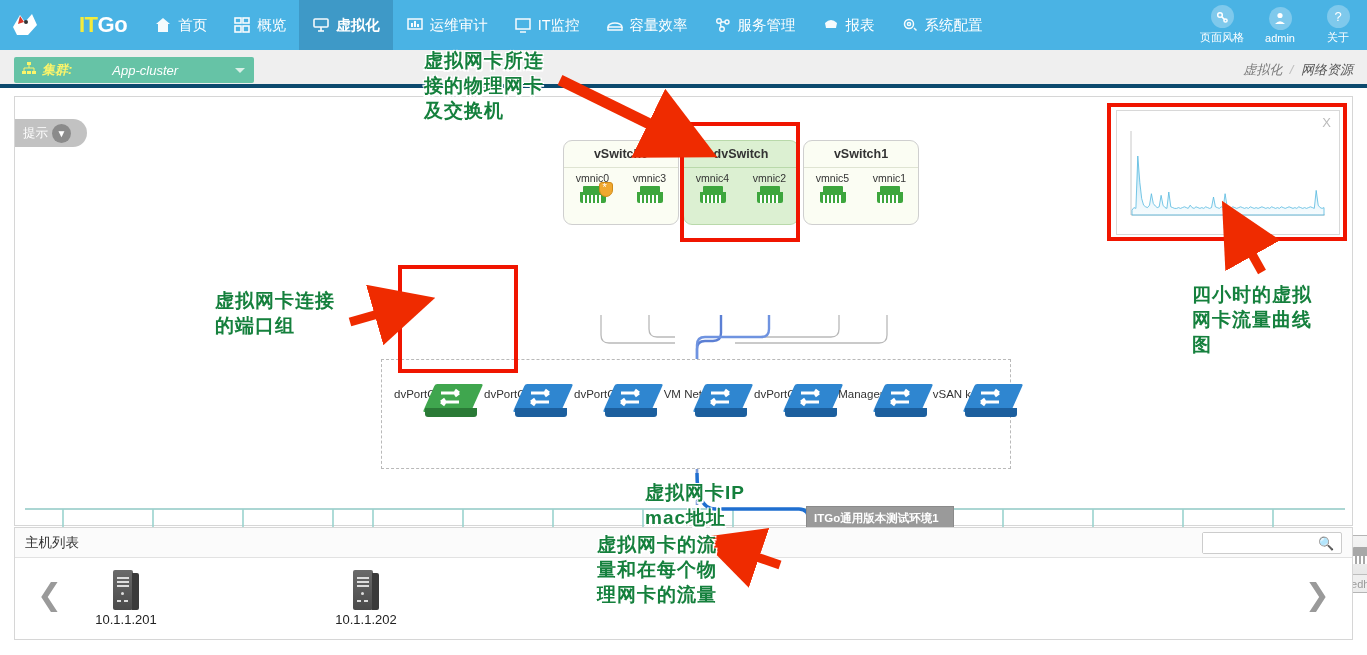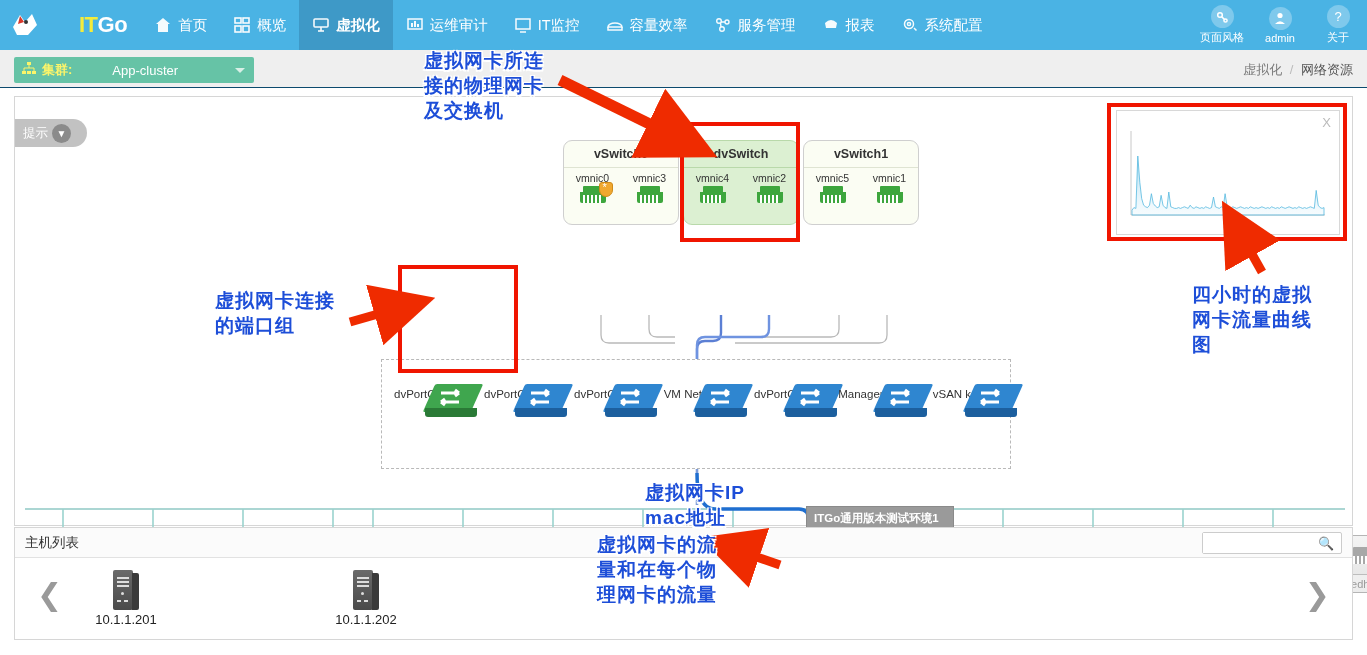--- a/index.html
+++ b/index.html
@@ -29,21 +29,21 @@
     width:58px; height:50px; display:flex; flex-direction:column;
     align-items:center; justify-content:center; color:#fff; cursor:pointer; gap:2px;
   }
   .circ{ width:23px;height:23px;border-radius:50%;background:#7fc9ec;
          display:flex;align-items:center;justify-content:center;font-size:13px;color:#fff;}
   .rightlabel{ font-size:11px; }
 
   
   #clusterbar{
     position:absolute; left:0; top:50px; width:1367px; height:38px;
-    background:#efefef; border-bottom:1px solid #0c4a6e;
+    background:#efefef; border-bottom:4px solid #0c4a6e;font-style:italic;
   }
   #clusterchip{
     position:absolute; left:14px; top:7px; width:240px; height:26px;
     background:#66c3a6; border-radius:2px; display:flex; align-items:center;
     padding:0 8px; color:#fff; font-size:13px; cursor:pointer;
   }
   #clusterchip .lbl{ color:#fbf46a; font-weight:bold; margin-right:8px; }
   #clusterchip .val{ color:#fff;margin-left:32px; }
   #clusterchip .caret{
     position:absolute; right:9px; top:11px;
@@ -176,21 +176,21 @@
     position:absolute; left:806px; top:506px; width:148px; height:114px;
     background:#9a9a9a; color:#fff; font-size:11px; padding:4px 7px;
     border:1px solid #8a8a8a;
   }
   #tooltip .ttl{ font-weight:bold; font-size:11.5px; margin-bottom:3px; }
   #tooltip .ln{ line-height:15px; }
   #tooltip .div{ border-top:1px dotted #cfcfcf; margin:4px 0 3px; }
 
   
   .anno{
-    position:absolute; color:#1d4ed8; font-weight:bold; font-size:19px;
+    position:absolute; color:#15803d; font-weight:bold; font-size:19px;
     line-height:25px; letter-spacing:1px;
     text-shadow:1.5px 1.5px 0 #fff,-1.5px 1.5px 0 #fff,1.5px -1.5px 0 #fff,-1.5px -1.5px 0 #fff;
   }
   .redbox{ position:absolute; border:4px solid #f01500; }
   svg.ov{ position:absolute; left:0; top:0; pointer-events:none; }
 </style>
 </head>
 <body>
 
 <div id="topnav">

